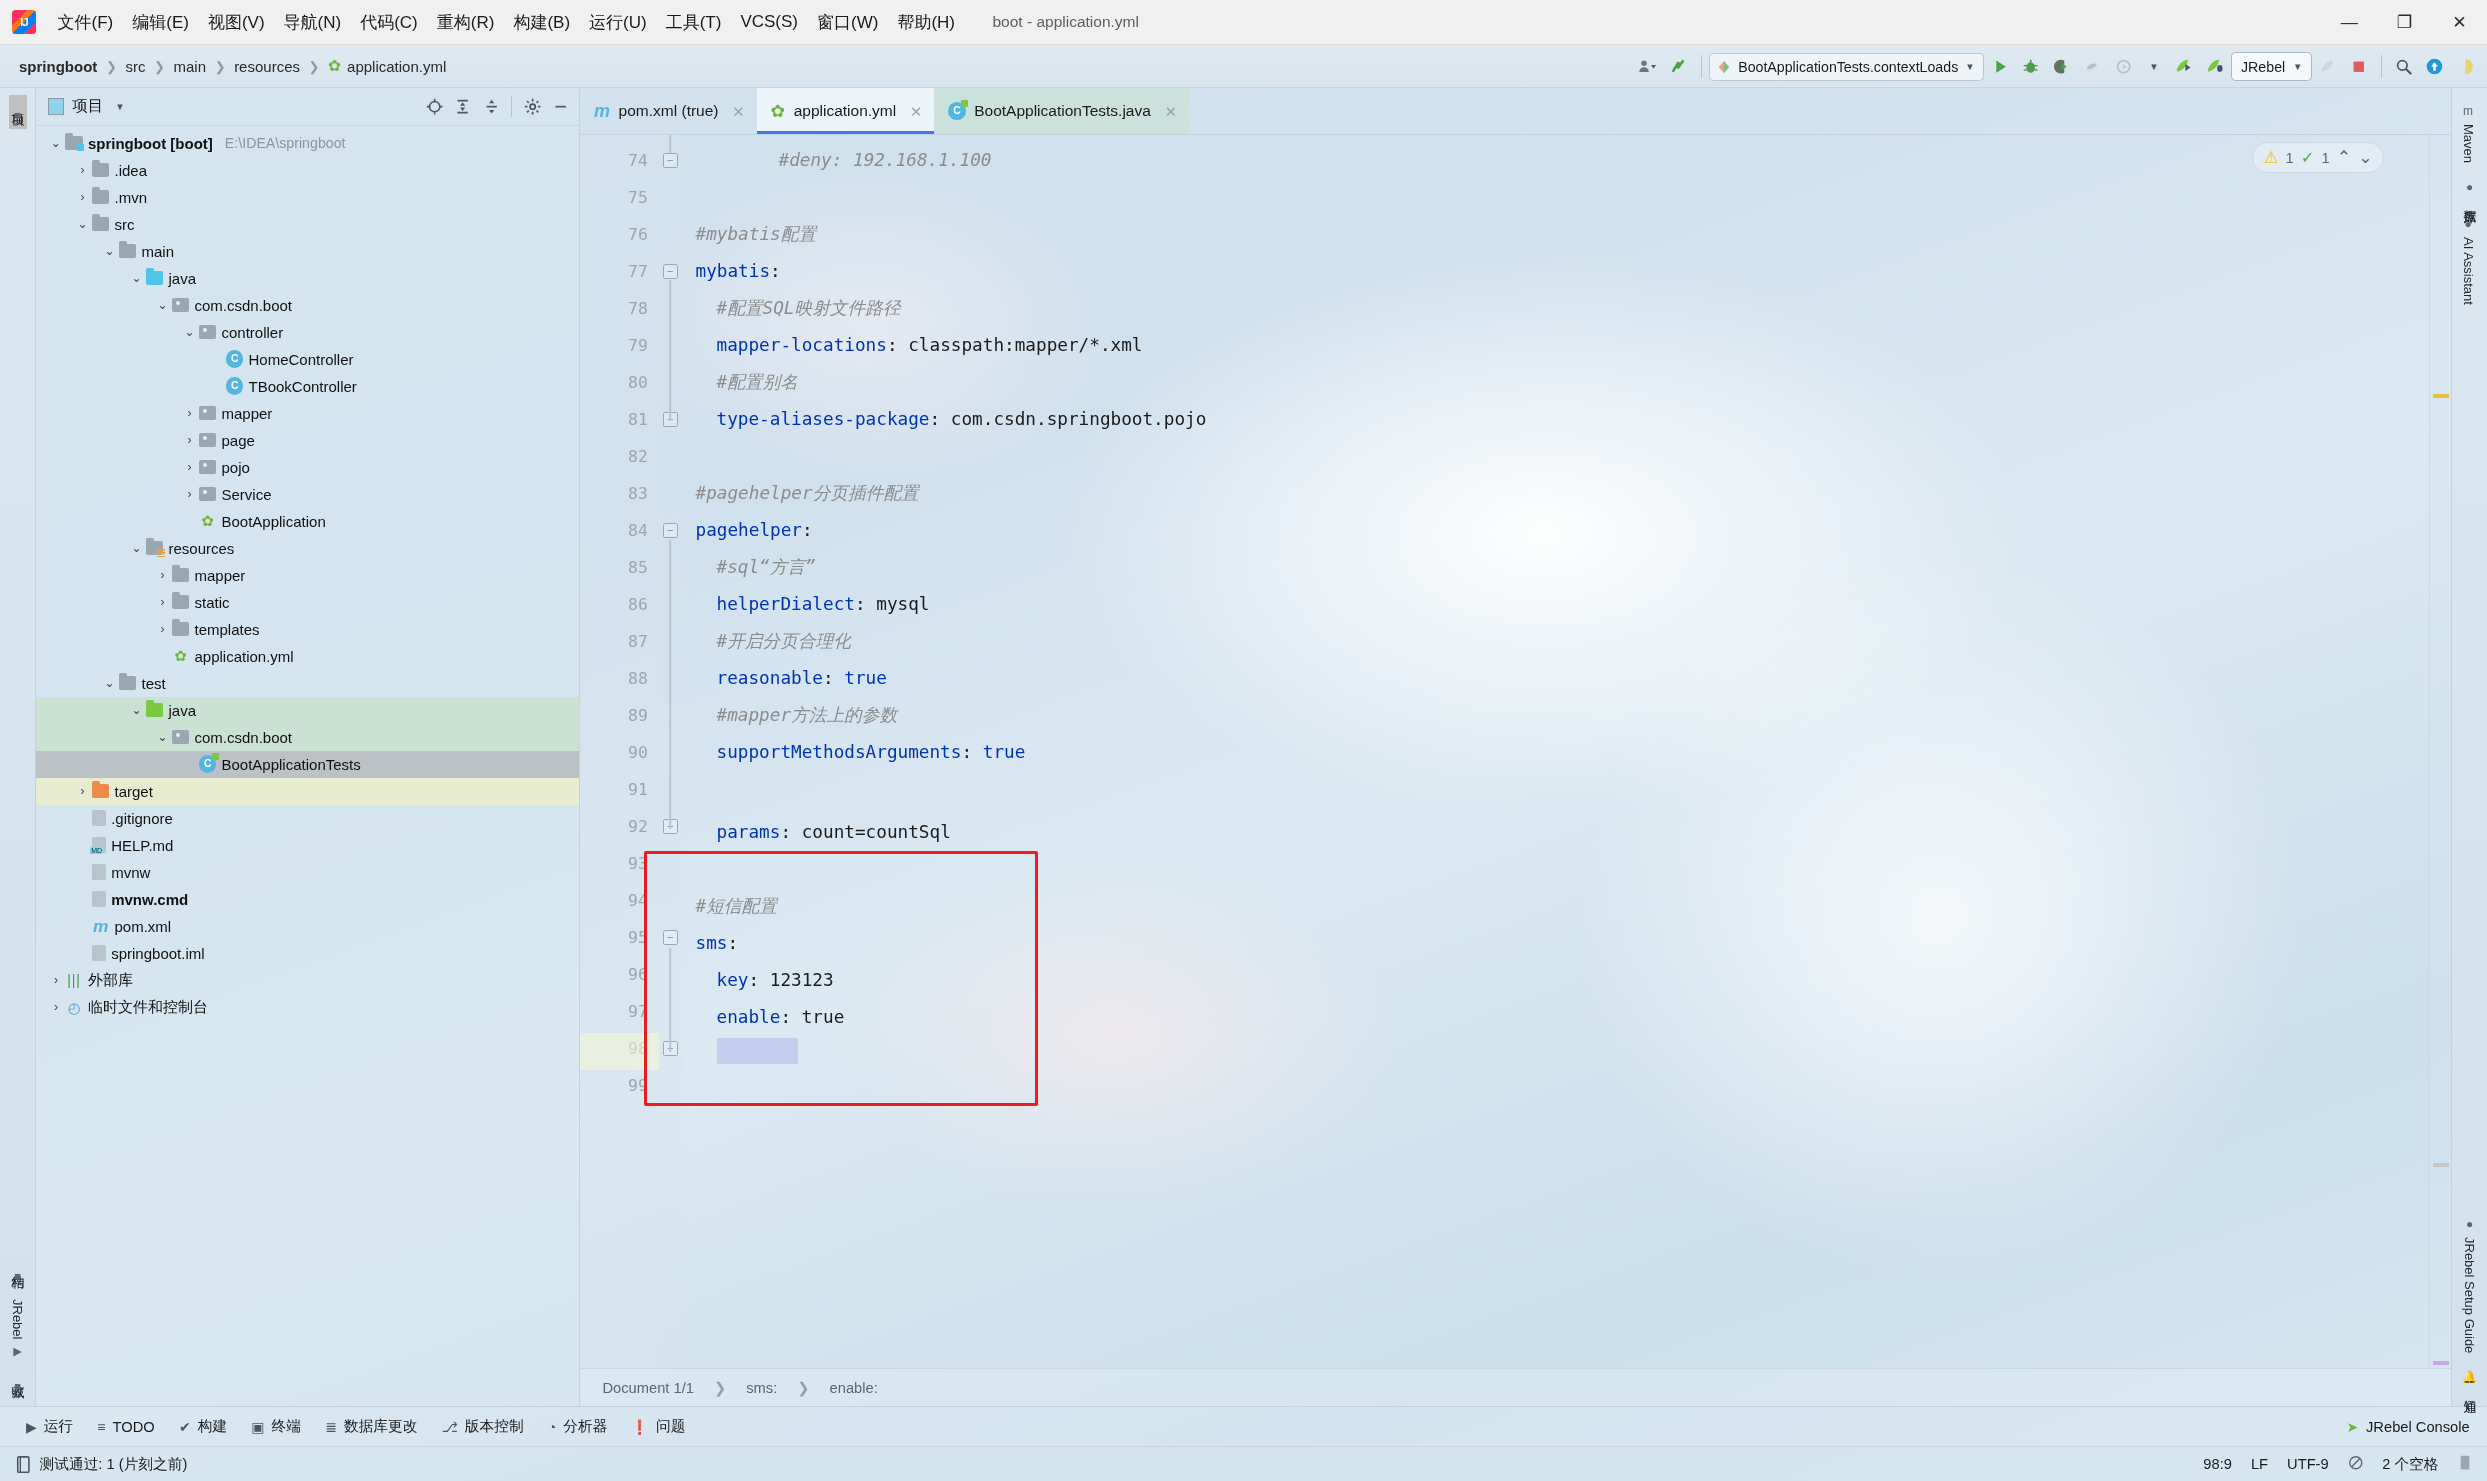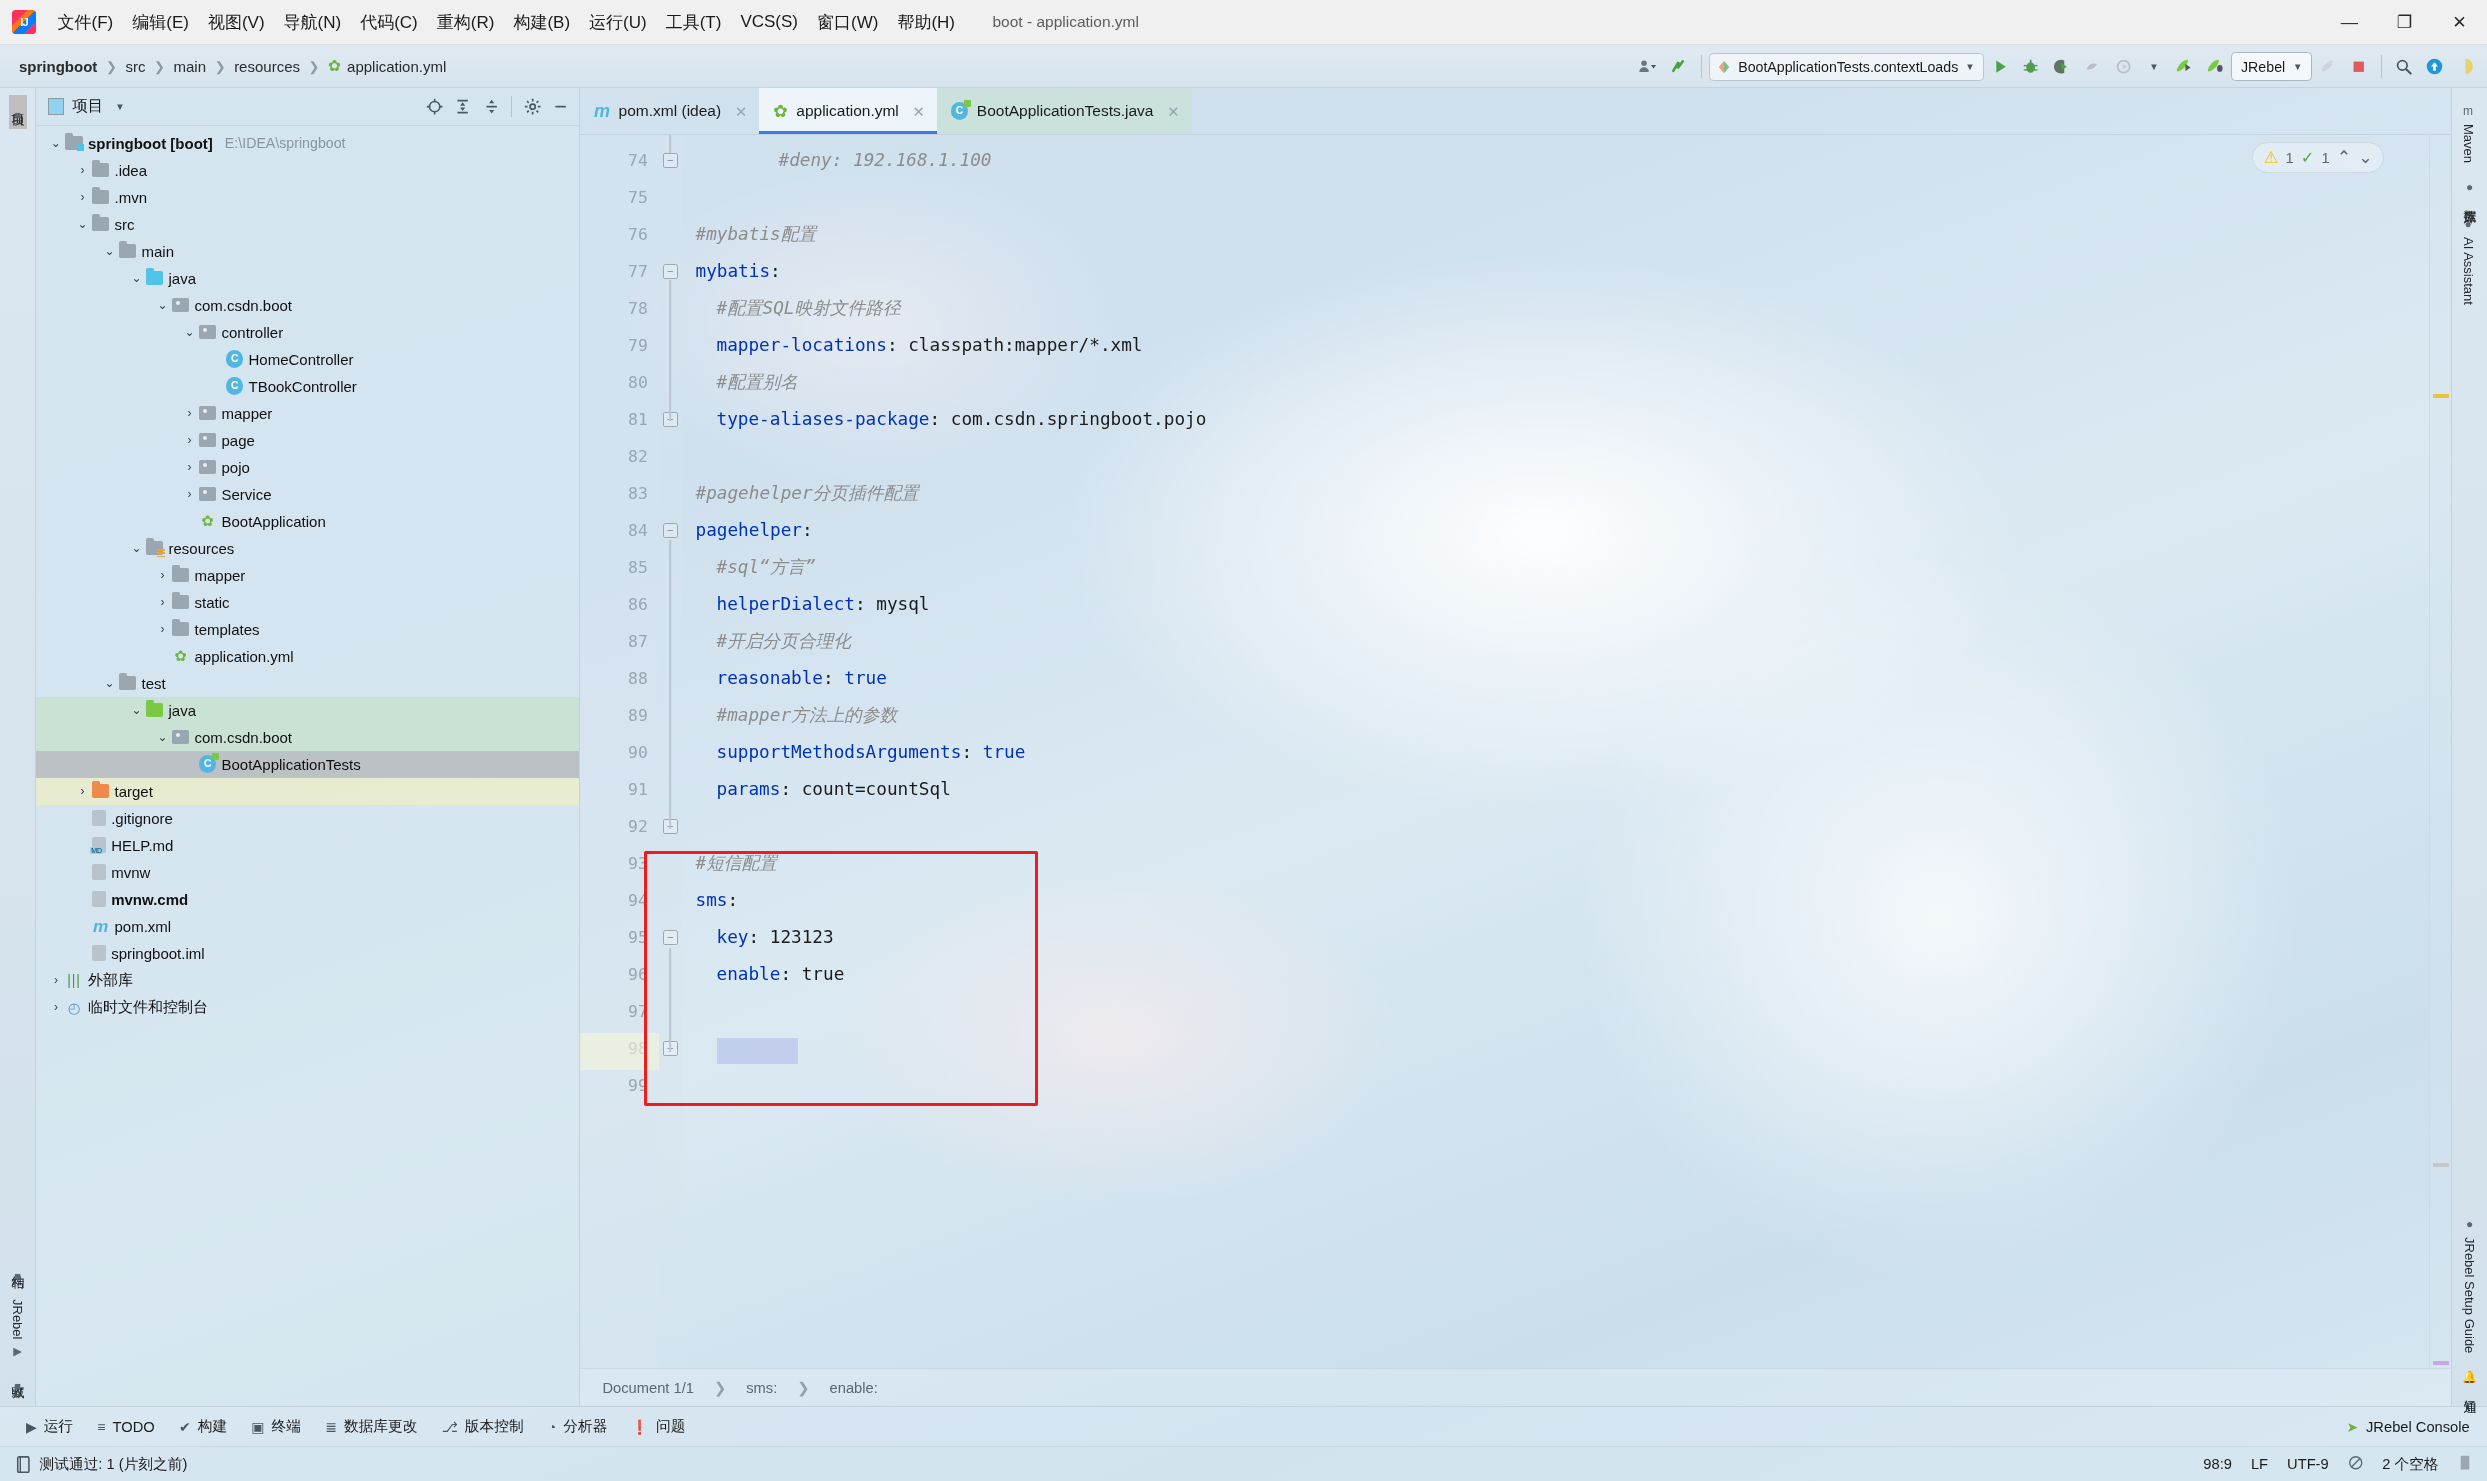--- a/index.html
+++ b/index.html
@@ -708,21 +708,21 @@
             <span class="tlabel">临时文件和控制台</span>
           </div>
         </div>
     </div>
 
     <div class="editor">
 
       <div class="tabs" id="tabs">
           <div class="tab">
             <span style="color: rgb(82, 181, 224); font-size: 18px; font-style: italic; font-weight: bold;">m</span>
-            <span>pom.xml (idea)</span>
+            <span>pom.xml (true)</span>
             <span class="x">✕</span>
           </div>
           <div class="tab active">
             <span style="color: rgb(109, 179, 63); font-size: 17.3px;">✿</span>
             <span>application.yml</span>
             <span class="x">✕</span>
           </div>
           <div class="tab tinted">
             <span class="ico cls test" style="position: relative;"></span>
             <span>BootApplicationTests.java</span>
@@ -826,21 +826,21 @@
             <div class="ln" style="padding-left: 35px; position: relative;"><span class="k">type-aliases-package</span><span class="p">: </span><span class="v">com.csdn.springboot.pojo</span></div>
             <div class="ln" style="padding-left: 14px; position: relative;"></div>
             <div class="ln" style="padding-left: 14px; position: relative;"><span class="c">#pagehelper分页插件配置</span></div>
             <div class="ln" style="padding-left: 14px; position: relative;"><span class="k">pagehelper</span><span class="p">:</span></div>
             <div class="ln" style="padding-left: 35px; position: relative;"><span class="c">#sql“方言”</span></div>
             <div class="ln" style="padding-left: 35px; position: relative;"><span class="k">helperDialect</span><span class="p">: </span><span class="v">mysql</span></div>
             <div class="ln" style="padding-left: 35px; position: relative;"><span class="c">#开启分页合理化</span></div>
             <div class="ln" style="padding-left: 35px; position: relative;"><span class="k">reasonable</span><span class="p">: </span><span class="k">true</span></div>
             <div class="ln" style="padding-left: 35px; position: relative;"><span class="c">#mapper方法上的参数</span></div>
             <div class="ln" style="padding-left: 35px; position: relative;"><span class="k">supportMethodsArguments</span><span class="p">: </span><span class="k">true</span></div>
-            <div class="ln" style="padding-left: 35px; position: relative;"><span class="k">params</span><span class="p">: </span><span class="v">count=countSql</span></div>
+            <div class="ln" style="padding-left: 35px; position: relative; margin-top: 43px;"><span class="k">params</span><span class="p">: </span><span class="v">count=countSql</span></div>
             <div class="ln" style="padding-left: 14px; position: relative;"></div>
             <div class="ln" style="padding-left: 14px; position: relative;"><span class="c">#短信配置</span></div>
             <div class="ln" style="padding-left: 14px; position: relative;"><span class="k">sms</span><span class="p">:</span></div>
             <div class="ln" style="padding-left: 35px; position: relative;"><span class="k">key</span><span class="p">: </span><span class="v">123123</span></div>
             <div class="ln" style="padding-left: 35px; position: relative;"><span class="k">enable</span><span class="p">: </span><span class="v">true</span></div>
             <div class="hl-line" style="top: 898px; z-index: -1;"></div>
             <div class="caret-sel" style="top: 903px; left: 35px; width: 81px;"></div>
             <div class="ln" style="padding-left: 14px; position: relative;"></div>
           </div>
         <div class="markerbar">

